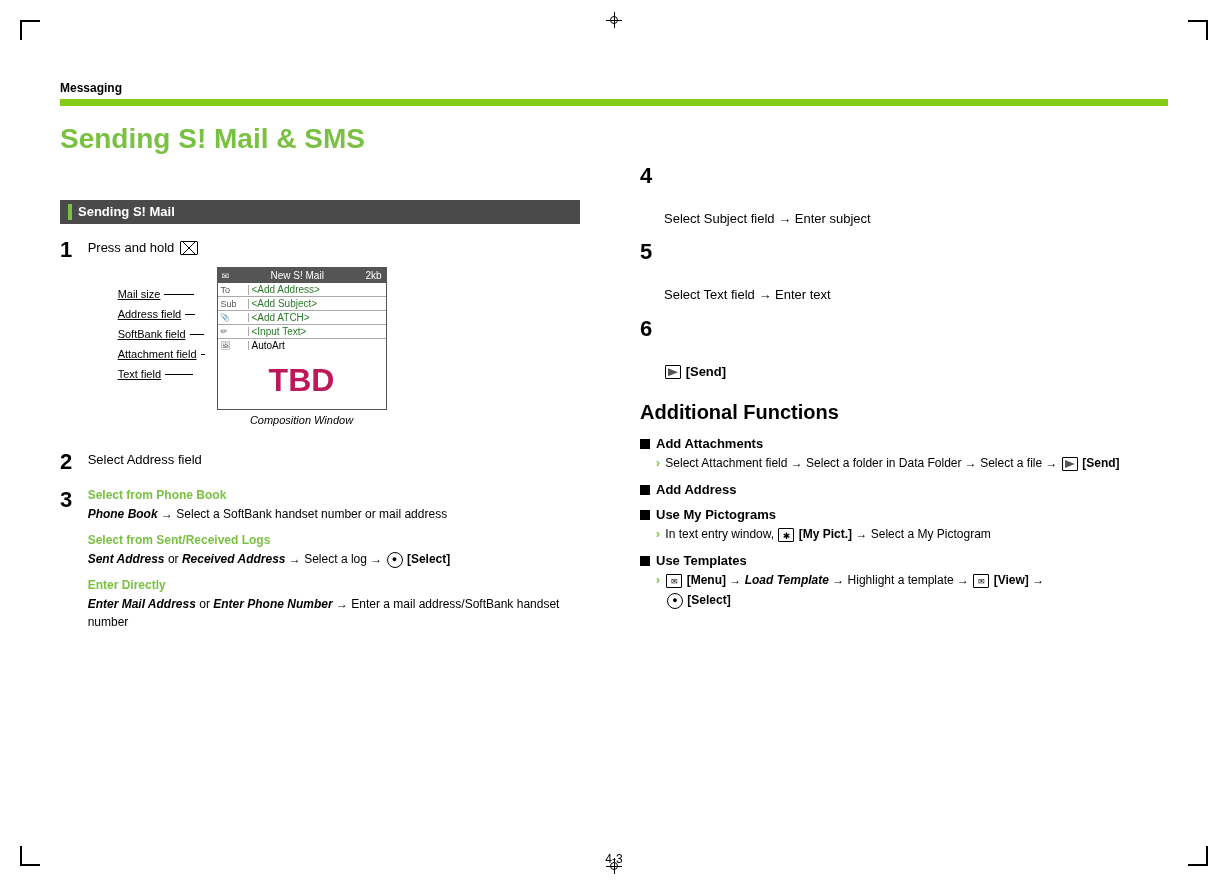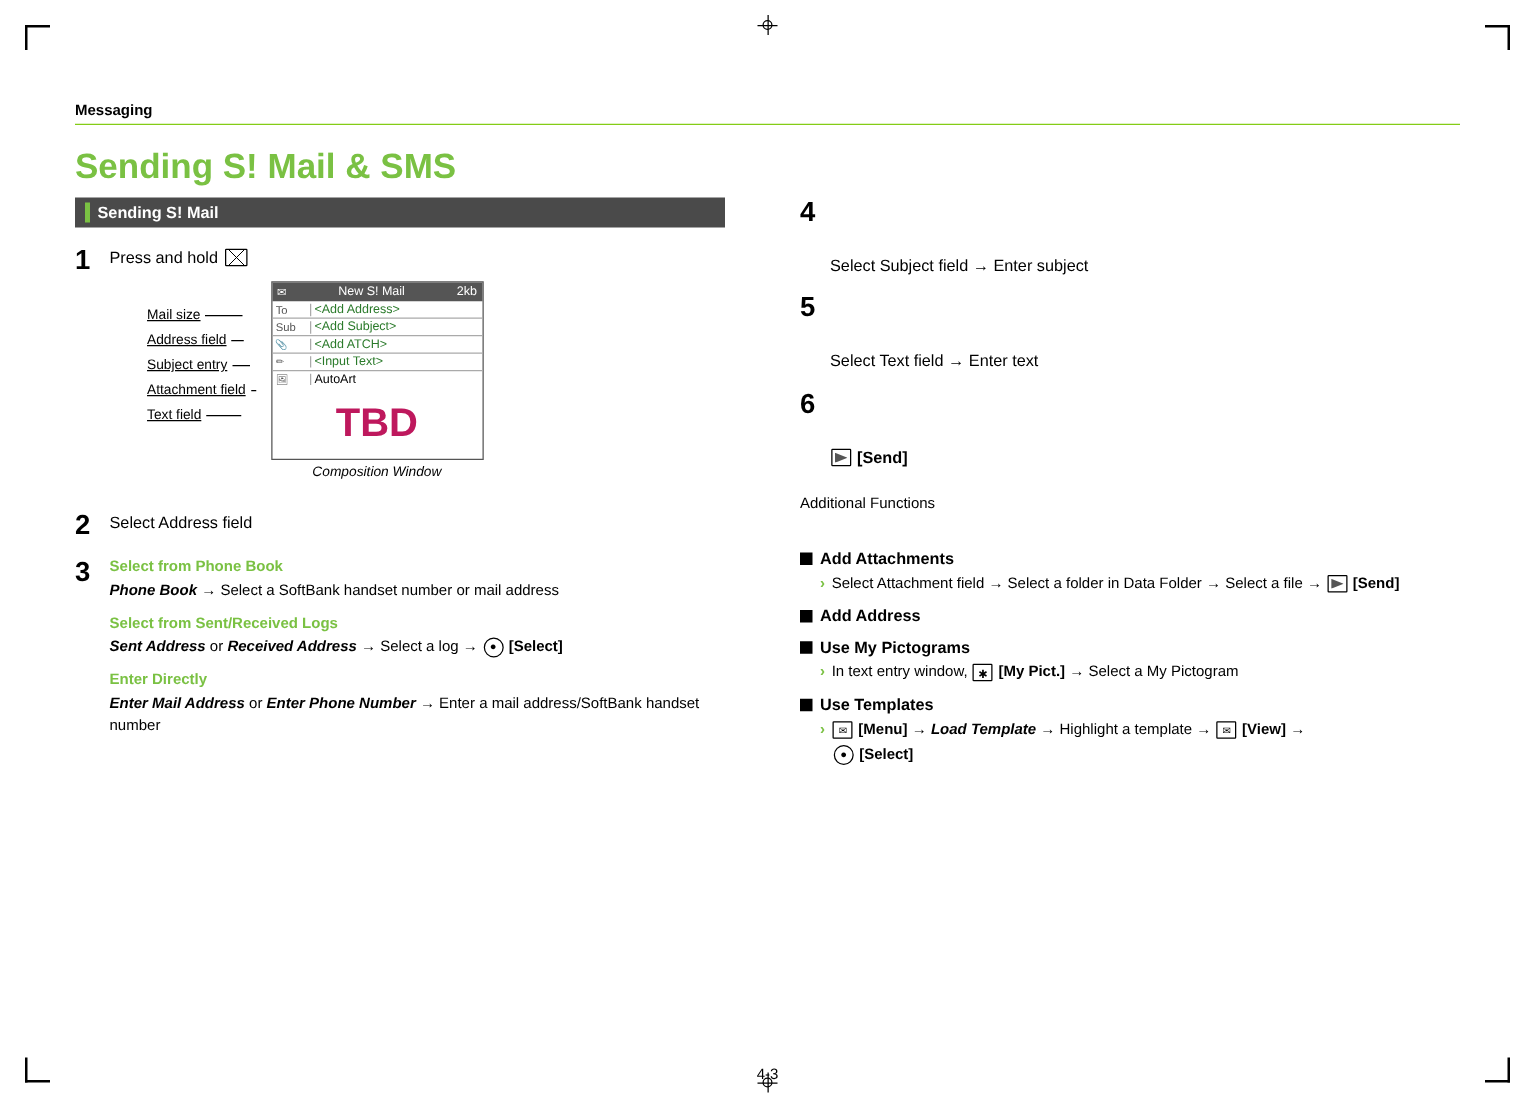--- a/index.html
+++ b/index.html
@@ -61,37 +61,38 @@
     .page-content {
       position: absolute;
       top: 80px;
       left: 60px;
       right: 60px;
       bottom: 60px;
     }
 
     
     .page-header {
-      border-bottom: 1px solid #84cc16;
+      border-bottom: 7px solid #84cc16;
       padding-bottom: 4px;
       margin-bottom: 16px;
     }
     .page-header span {
       font-size: 12px;
       font-weight: bold;
     }
 
     
     .two-col {
       display: flex;
       gap: 60px;
     }
     .left-col {
       flex: 1;
       max-width: 520px;
+      margin-top: 36px;
     }
     .right-col {
       flex: 1;
     }
 
     
     .main-title {
       font-size: 28px;
       font-weight: bold;
       color: #7ac143;
@@ -284,23 +285,23 @@
     .send-icon::after {
       content: '';
       position: absolute;
       top: 2px; left: 2px; right: 2px; bottom: 2px;
       background: #555;
       clip-path: polygon(0 0, 100% 50%, 0 100%);
     }
 
     
     .additional-title {
-      font-size: 12px;
-      font-weight: normal;
-      margin-bottom: 30px;
+      font-size: 20px;
+      font-weight: bold;
+      margin-bottom: 12px;
     }
     .func-item {
       margin-bottom: 10px;
     }
     .func-header {
       display: flex;
       align-items: center;
       gap: 6px;
       margin-bottom: 3px;
     }
@@ -451,21 +452,21 @@
               <div style="font-size:11px; margin-top:18px;text-decoration:underline;">
                 <div class="label-row">
                   <span class="label-text">Mail size</span>
                   <span style="display:inline-block; border-top:1px solid #000; width:30px; margin-left:4px;"></span>
                 </div>
                 <div class="label-row" style="margin-top:2px;">
                   <span class="label-text">Address field</span>
                   <span style="display:inline-block; border-top:1px solid #000; width:10px; margin-left:4px;"></span>
                 </div>
                 <div class="label-row" style="margin-top:2px;">
-                  <span class="label-text">Subject entry</span>
+                  <span class="label-text">SoftBank field</span>
                   <span style="display:inline-block; border-top:1px solid #000; width:14px; margin-left:4px;"></span>
                 </div>
                 <div class="label-row" style="margin-top:2px;justify-content:flex-end;">
                   <span class="label-text">Attachment field</span>
                   <span style="display:inline-block; border-top:1px solid #000; width:4px; margin-left:4px;"></span>
                 </div>
                 <div class="label-row" style="margin-top:2px;">
                   <span class="label-text">Text field</span>
                   <span style="display:inline-block; border-top:1px solid #000; width:28px; margin-left:4px;"></span>
                 </div>

